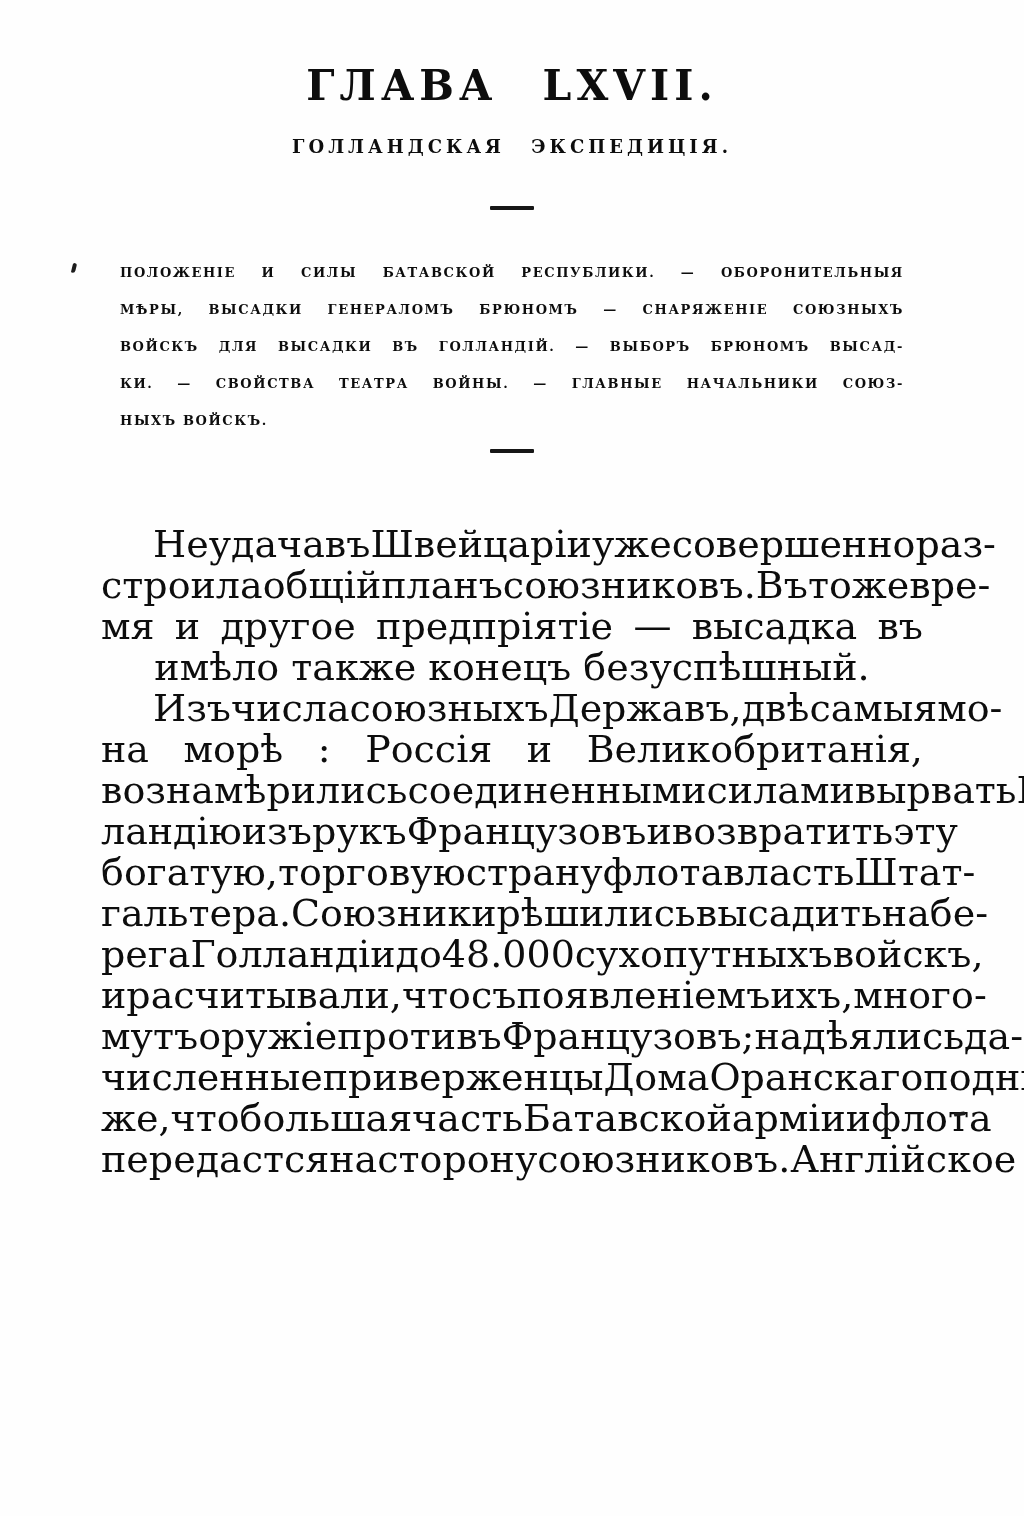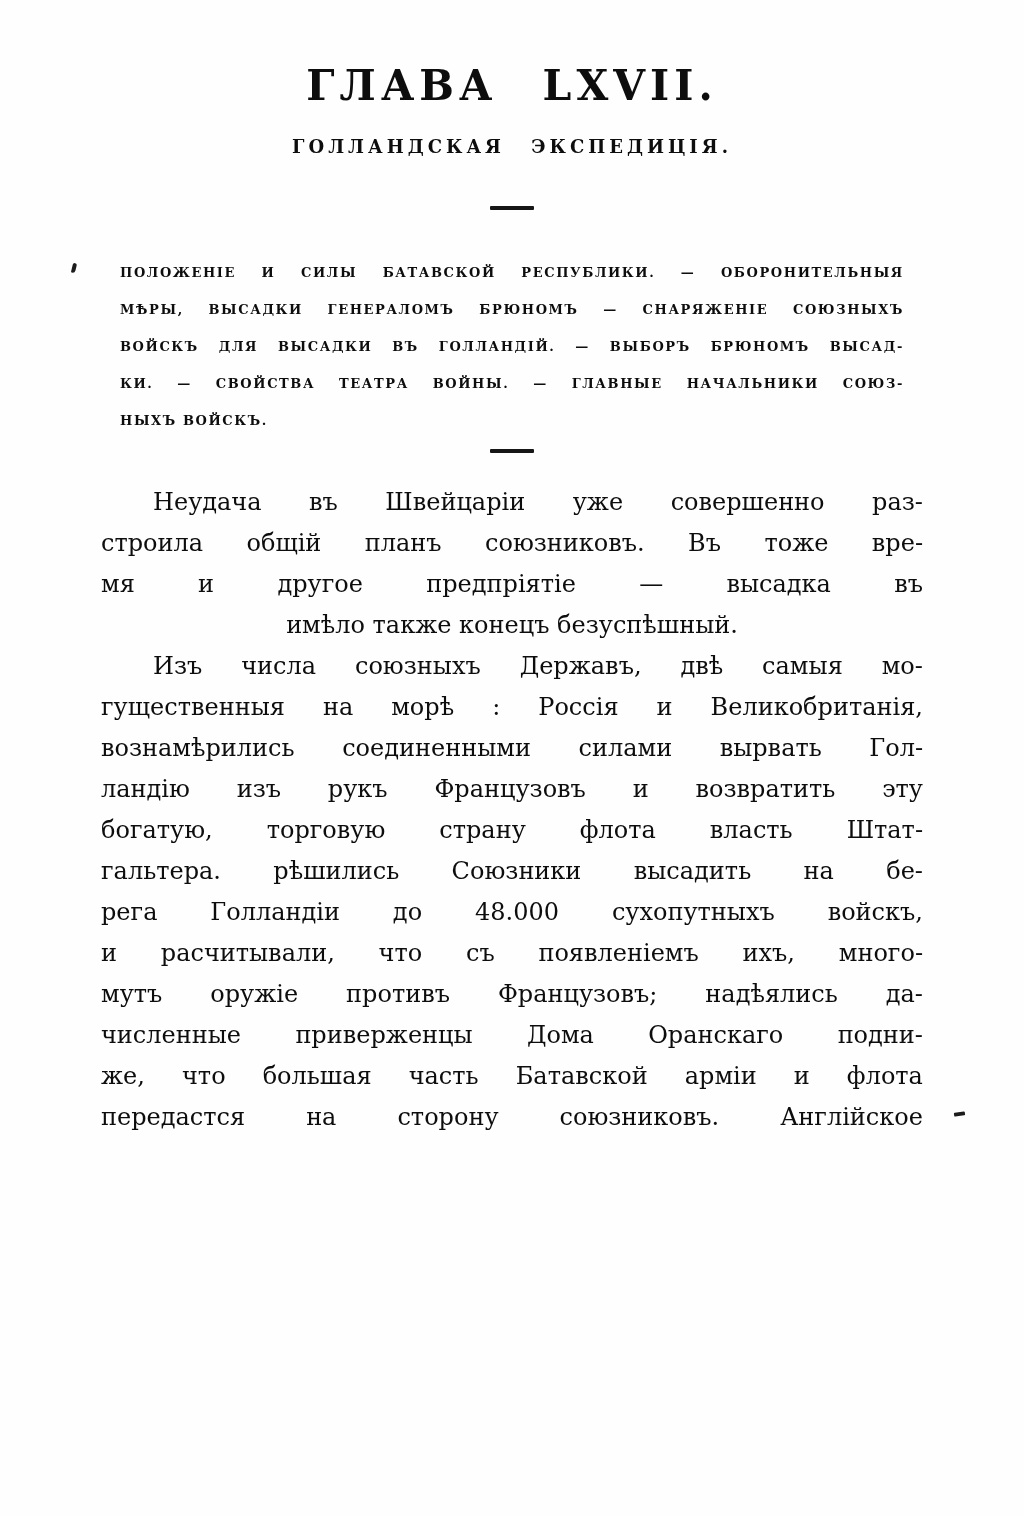--- a/index.html
+++ b/index.html
@@ -55,22 +55,22 @@
   .summary .line {
     letter-spacing: 1.6px;
   }
   .summary .line.justify {
     display: flex;
     justify-content: space-between;
   }
   .summary .line.center { text-align: left; }
   .body-text {
     width: 822px;
-    margin: 29px auto 0 auto;
-    font-size: 24px;
+    margin: 71px auto 0 auto;
+    font-size: 38px;
     line-height: 41px;
   }
   .body-text .line.justify {
     display: flex;
     justify-content: space-between;
   }
   .body-text .line.left { text-align: center; }
   .body-text .line.indent { padding-left: 52px; }
   .speck {
     position: absolute;
@@ -184,21 +184,20 @@
         <div class="line justify indent">
           <span>Изъ</span>
           <span>числа</span>
           <span>союзныхъ</span>
           <span>Державъ,</span>
           <span>двѣ</span>
           <span>самыя</span>
           <span>мо-</span>
         </div>
         <div class="line justify">
-          <span>гущественныя</span>
           <span>на</span>
           <span>морѣ</span>
           <span>:</span>
           <span>Россія</span>
           <span>и</span>
           <span>Великобританія,</span>
         </div>
         <div class="line justify">
           <span>вознамѣрились</span>
           <span>соединенными</span>
@@ -218,22 +217,22 @@
         <div class="line justify">
           <span>богатую,</span>
           <span>торговую</span>
           <span>страну</span>
           <span>флота</span>
           <span>власть</span>
           <span>Штат-</span>
         </div>
         <div class="line justify">
           <span>гальтера.</span>
+          <span>Союзники</span>
           <span>рѣшились</span>
-          <span>Союзники</span>
           <span>высадить</span>
           <span>на</span>
           <span>бе-</span>
         </div>
         <div class="line justify">
           <span>рега</span>
           <span>Голландіи</span>
           <span>до</span>
           <span>48.000</span>
           <span>сухопутныхъ</span>

